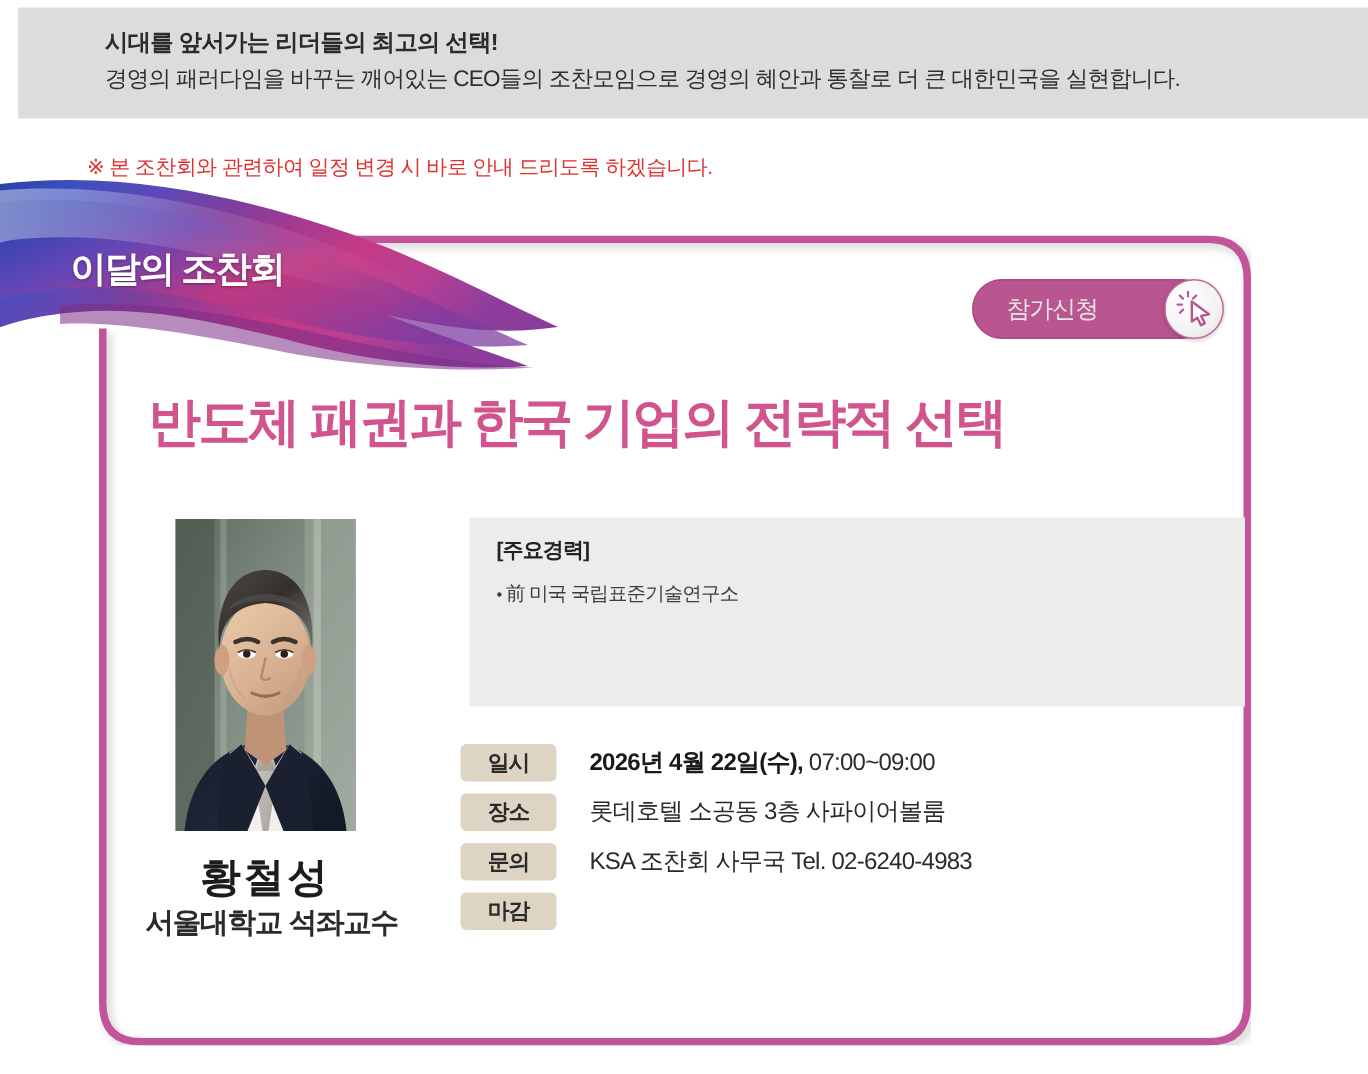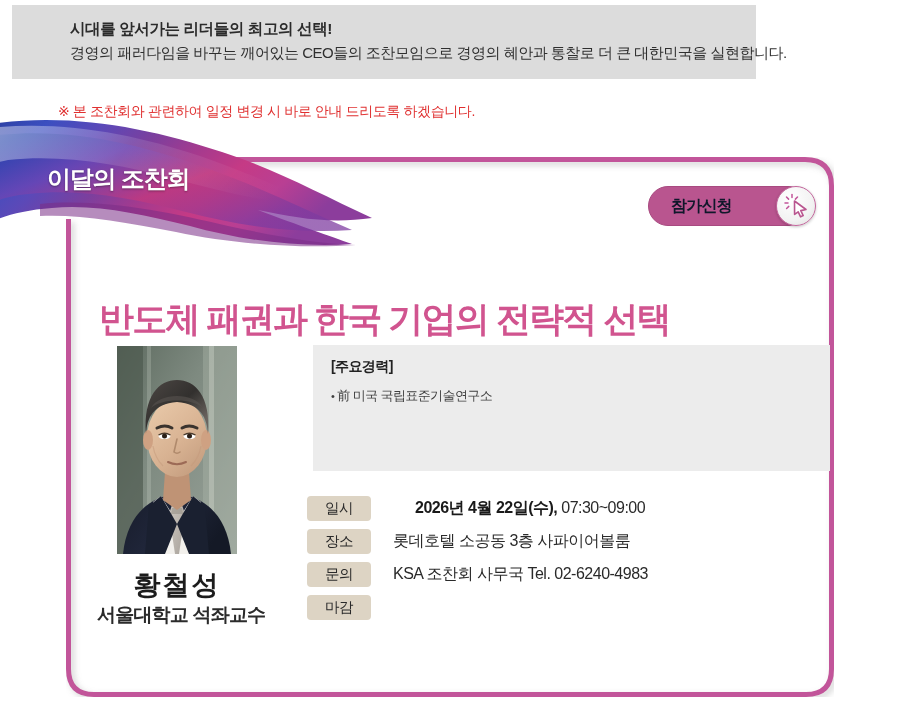--- a/index.html
+++ b/index.html
@@ -14,21 +14,21 @@
     overflow: hidden;
     font-family: "Liberation Sans", "DejaVu Sans", sans-serif;
     color: #3a3a3a;
   }
 
   
   .header-band {
     position: absolute;
     left: 12px;
     top: 5px;
-    width: 744px;
+    width: 900px;
     height: 74px;
     background: #dcdcdc;
     box-sizing: border-box;
     padding: 12px 0 0 58px;
   }
   .header-line1 {
     font-size: 15.5px;
     font-weight: bold;
     color: #2b2b2b;
     letter-spacing: -0.4px;
@@ -98,22 +98,22 @@
     border: 1.5px solid #a84a80;
     border-radius: 20px;
     display: flex;
     align-items: center;
     box-sizing: border-box;
     padding-left: 22px;
     cursor: pointer;
   }
   .apply-label {
     font-size: 16px;
-    font-weight: bold;
-    color: #0f172a;
+    font-weight: normal;
+    color: #e5e5e5;
     letter-spacing: -0.8px;
     white-space: nowrap;
     text-align: right;
   }
   .cursor-circle {
     position: absolute;
     left: 776px;
     top: 186px;
     width: 40px;
     height: 40px;
@@ -132,21 +132,20 @@
   
   .main-title {
     position: absolute;
     left: 99px;
     top: 258px;
     font-size: 35px;
     font-weight: bold;
     color: #d1548f;
     letter-spacing: -1.8px;
     white-space: nowrap;
-    margin-top: 38px;
   }
 
   
   .portrait {
     position: absolute;
     left: 117px;
     top: 346px;
     width: 120px;
     height: 208px;
     overflow: hidden;
@@ -232,36 +231,35 @@
   }
   .info-chip {
     width: 64px;
     height: 25px;
     background: #ddd4c4;
     border-radius: 4px;
     display: flex;
     align-items: center;
     justify-content: center;
     font-size: 14.5px;
-    font-weight: normal;
+    font-weight: bold;
     color: #2a2a2a;
     letter-spacing: -0.6px;
     flex: none;
   }
   .info-value {
     margin-left: 22px;
     font-size: 16px;
     color: #2a2a2a;
     letter-spacing: -0.5px;
     white-space: nowrap;
   }
   .info-value .strong {
     font-weight: bold;
     color: #1a1a1a;
-    margin-left: 22px;
   }
 </style>
 </head>
 <body>
 
 <div class="header-band">
   <div class="header-line1">시대를 앞서가는 리더들의 최고의 선택!</div>
   <div class="header-line2">경영의 패러다임을 바꾸는 깨어있는 CEO들의 조찬모임으로 경영의 혜안과 통찰로 더 큰 대한민국을 실현합니다.</div>
 </div>
 
@@ -450,21 +448,21 @@
     <div class="career-col-b">
       <div class="career-item"><span class="bullet">•</span><span>前 미국 국립표준기술연구소</span></div>
     </div>
   </div>
 </div>
 
 <div class="info-rows">
 
   <div class="info-row">
     <div class="info-chip">일시</div>
-    <div class="info-value"><span class="strong">2026년 4월 22일(수),</span><span> 07:30~09:00</span></div>
+    <div class="info-value"><span class="strong">2026년 4월 22일(수),</span><span> 07:00~09:00</span></div>
   </div>
 
   <div class="info-row">
     <div class="info-chip">장소</div>
     <div class="info-value">롯데호텔 소공동 3층 사파이어볼룸</div>
   </div>
 
   <div class="info-row">
     <div class="info-chip">문의</div>
     <div class="info-value">KSA 조찬회 사무국 Tel. 02-6240-4983</div>

